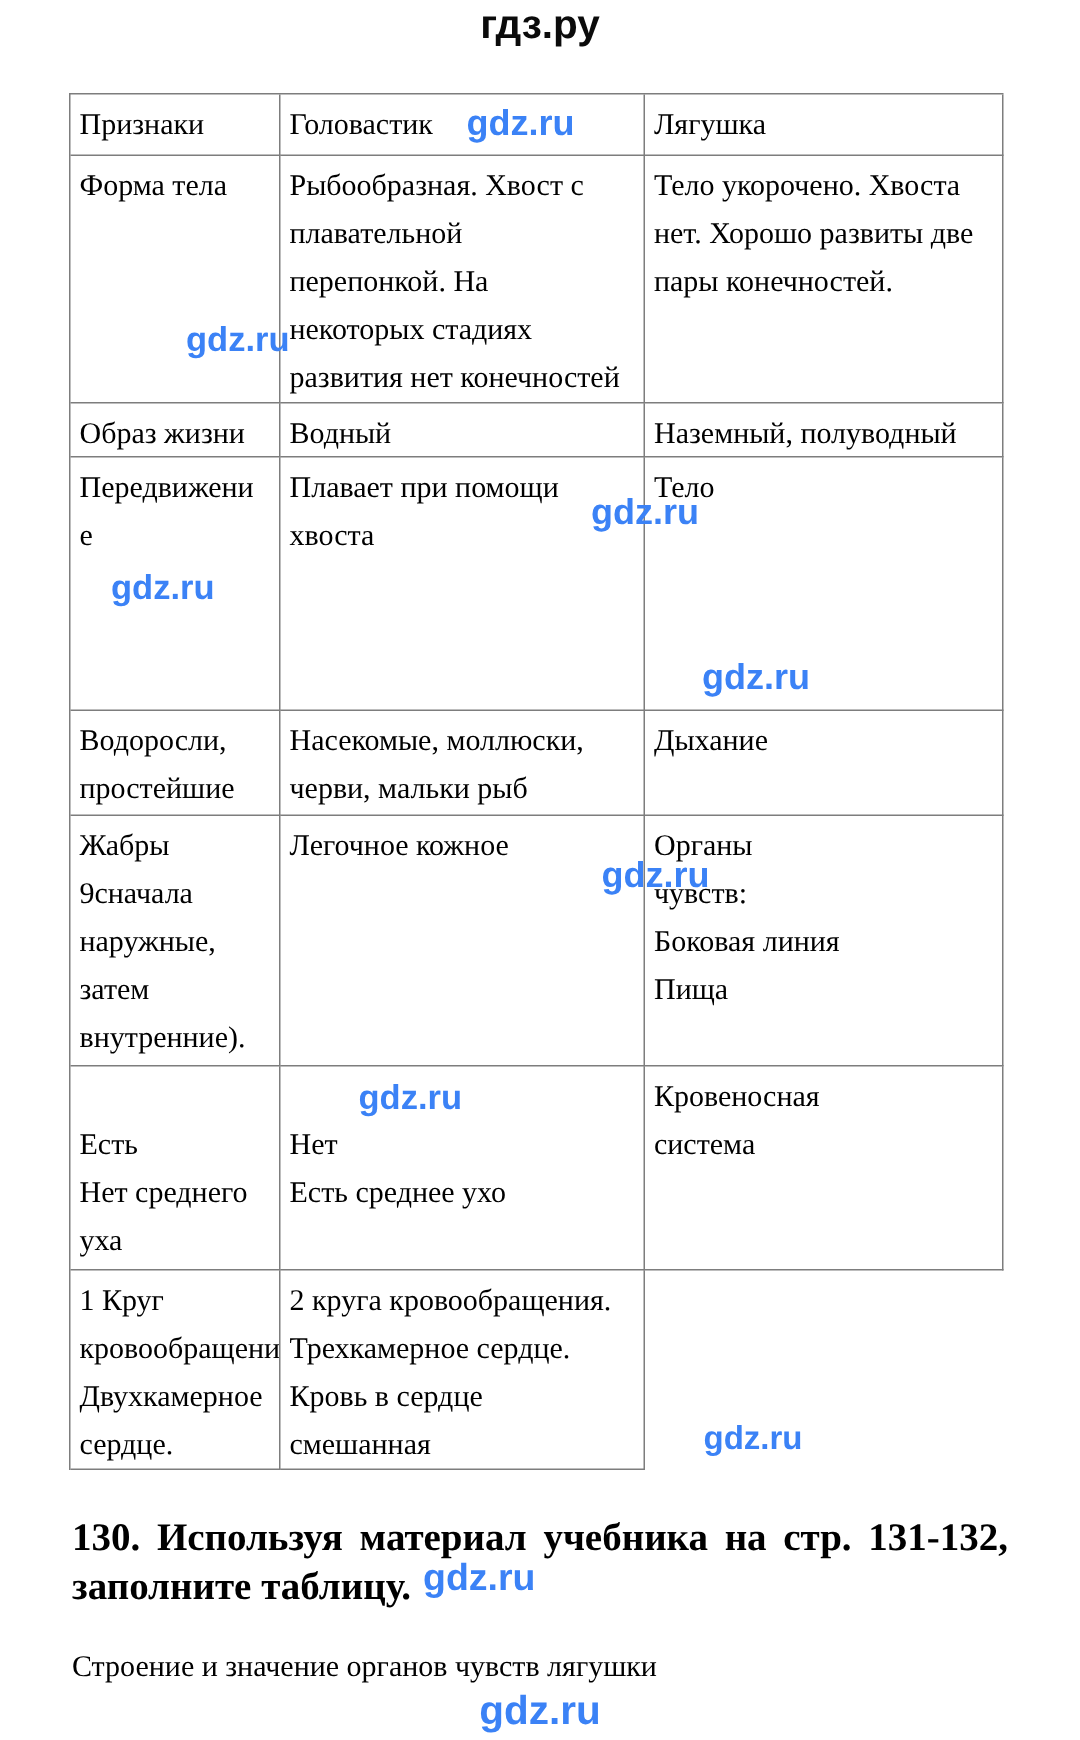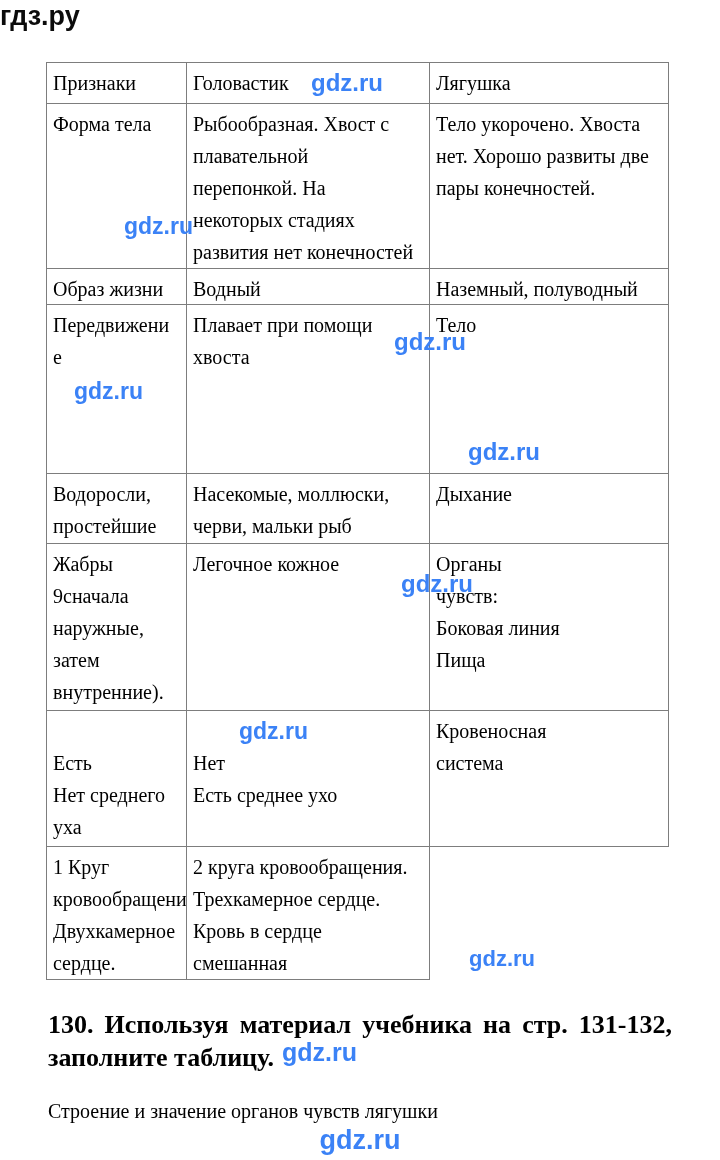--- a/index.html
+++ b/index.html
@@ -7,20 +7,21 @@
     position:relative;
     width:720px;height:1160px;
     background:#ffffff;
     font-family:"Liberation Serif", serif;
     color:#000;
     overflow:hidden;
   }
   
   .site-title{
     position:absolute;top:0;left:0;right:0;
+    text-align:center;
     font-family:"Liberation Sans", sans-serif;
     font-weight:bold;font-size:27px;line-height:32px;
     color:#0b0b0b;
   }
   
   .tbl{
     position:absolute;left:46px;top:62px;
     display:grid;
     grid-template-columns:140px 243px 239px;
     grid-template-rows:41px 165px 36px 169px 70px 167px 136px 133px;

